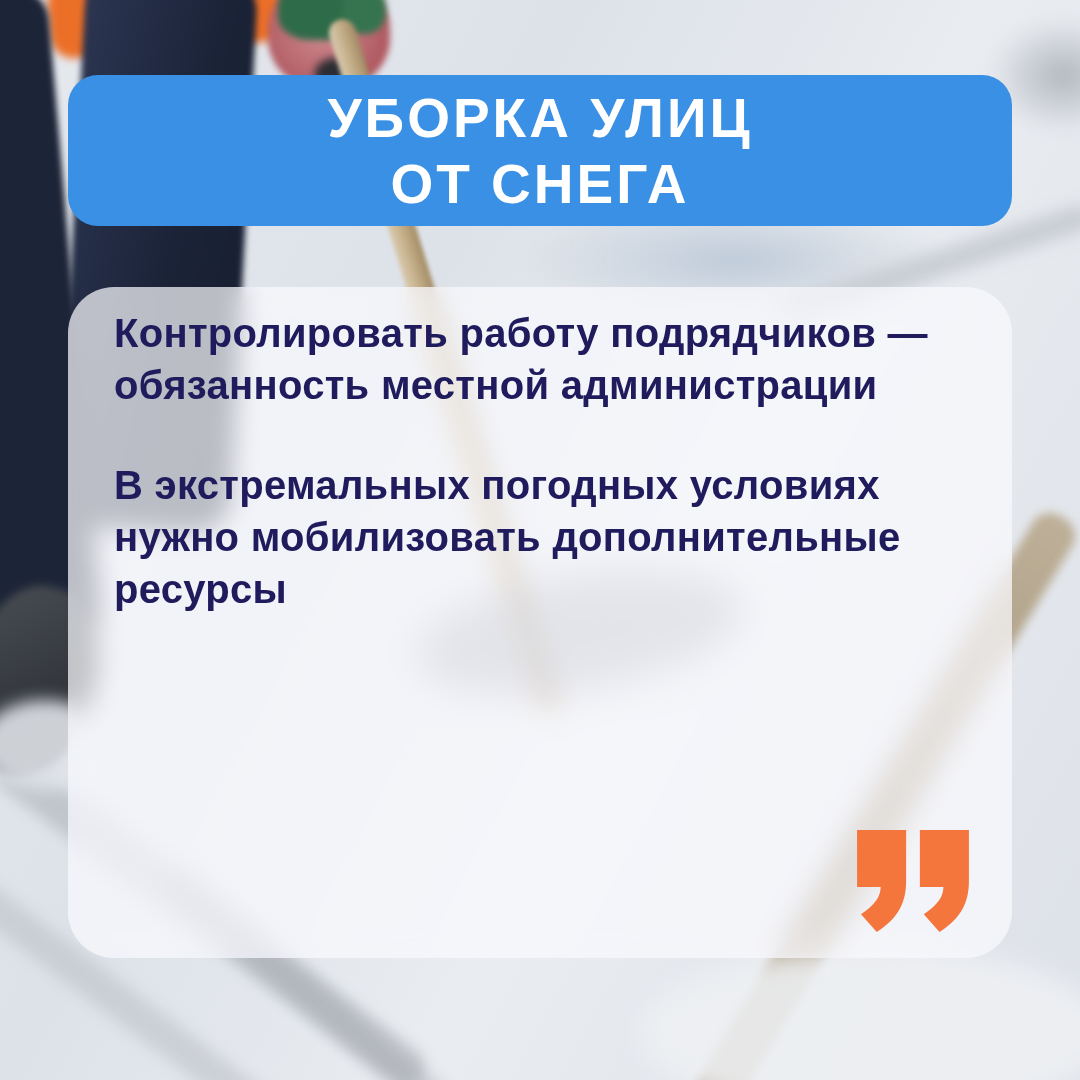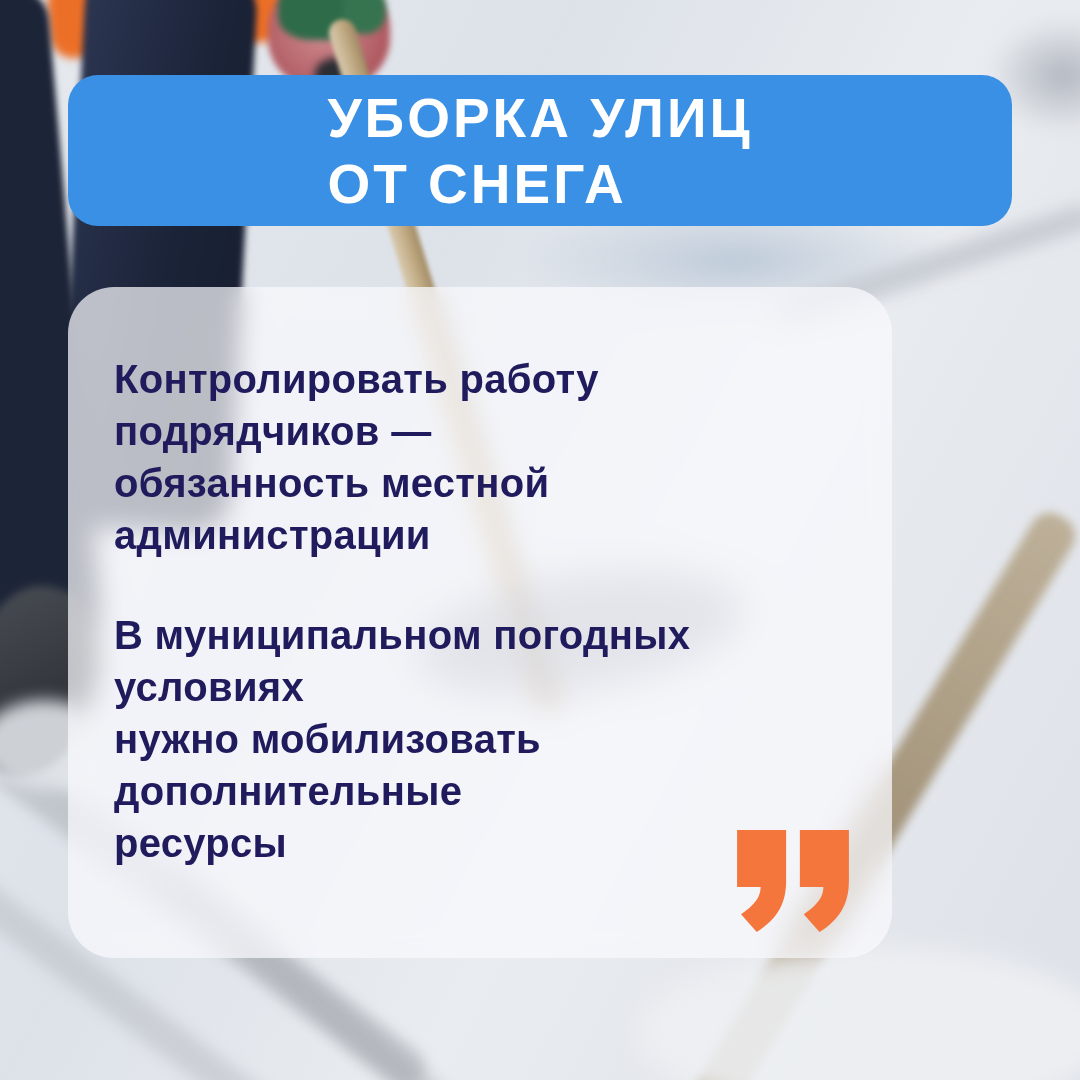--- a/index.html
+++ b/index.html
@@ -56,27 +56,27 @@
     background:#6e7380;transform:rotate(-9deg);filter:blur(16px);opacity:.5;}
 
   
   .banner{
     position:absolute;left:68px;top:75px;width:944px;height:151px;
     background:#3990E4;border-radius:30px;
     display:flex;align-items:center;justify-content:center;
   }
   .banner h1{
     margin:0;color:#ffffff;font-size:55px;line-height:1.2;letter-spacing:3px;
-    font-weight:700;text-align:left;white-space:pre-line;
+    font-weight:700;text-align:center;white-space:pre-line;
   }
   .card{
-    position:absolute;left:68px;top:287px;width:824px;height:671px;
+    position:absolute;left:68px;top:287px;width:944px;height:671px;
     border-radius:46px;background:rgba(249,250,253,0.72);
     -webkit-backdrop-filter:blur(12px);backdrop-filter:blur(12px);
-    padding:66px 46px;
+    padding:20px 46px;
   }
   .card p{
     margin:0 0 48px;font-size:40px;font-weight:700;color:#1F1B5C;
     line-height:1.3;letter-spacing:.3px;white-space:pre-line;
   }
   .quote-svg{position:absolute;right:40px;bottom:26px;width:118px;height:102px;}
 </style>
 </head>
 <body>
 
@@ -105,21 +105,21 @@
   <div class="shape blade-shadow"></div>
 
   <div class="banner">
     <h1>УБОРКА УЛИЦ
 ОТ СНЕГА</h1>
   </div>
 
   <div class="card">
     <p>Контролировать работу подрядчиков —
 обязанность местной администрации</p>
-    <p>В муниципальном погодных условиях
+    <p>В экстремальных погодных условиях
 нужно мобилизовать дополнительные
 ресурсы</p>
 
     <svg class="quote-svg" viewBox="0 0 118 104" aria-hidden="true">
       <path fill="#F4763C" d="M2 0H52V52C52 74 44 90 22 104L6 86C20 76 26 68 26 58H2Z"></path>
       <path fill="#F4763C" d="M66 0H116V52C116 74 108 90 86 104L70 86C84 76 90 68 90 58H66Z"></path>
     </svg>
   </div>
 
 </div>

